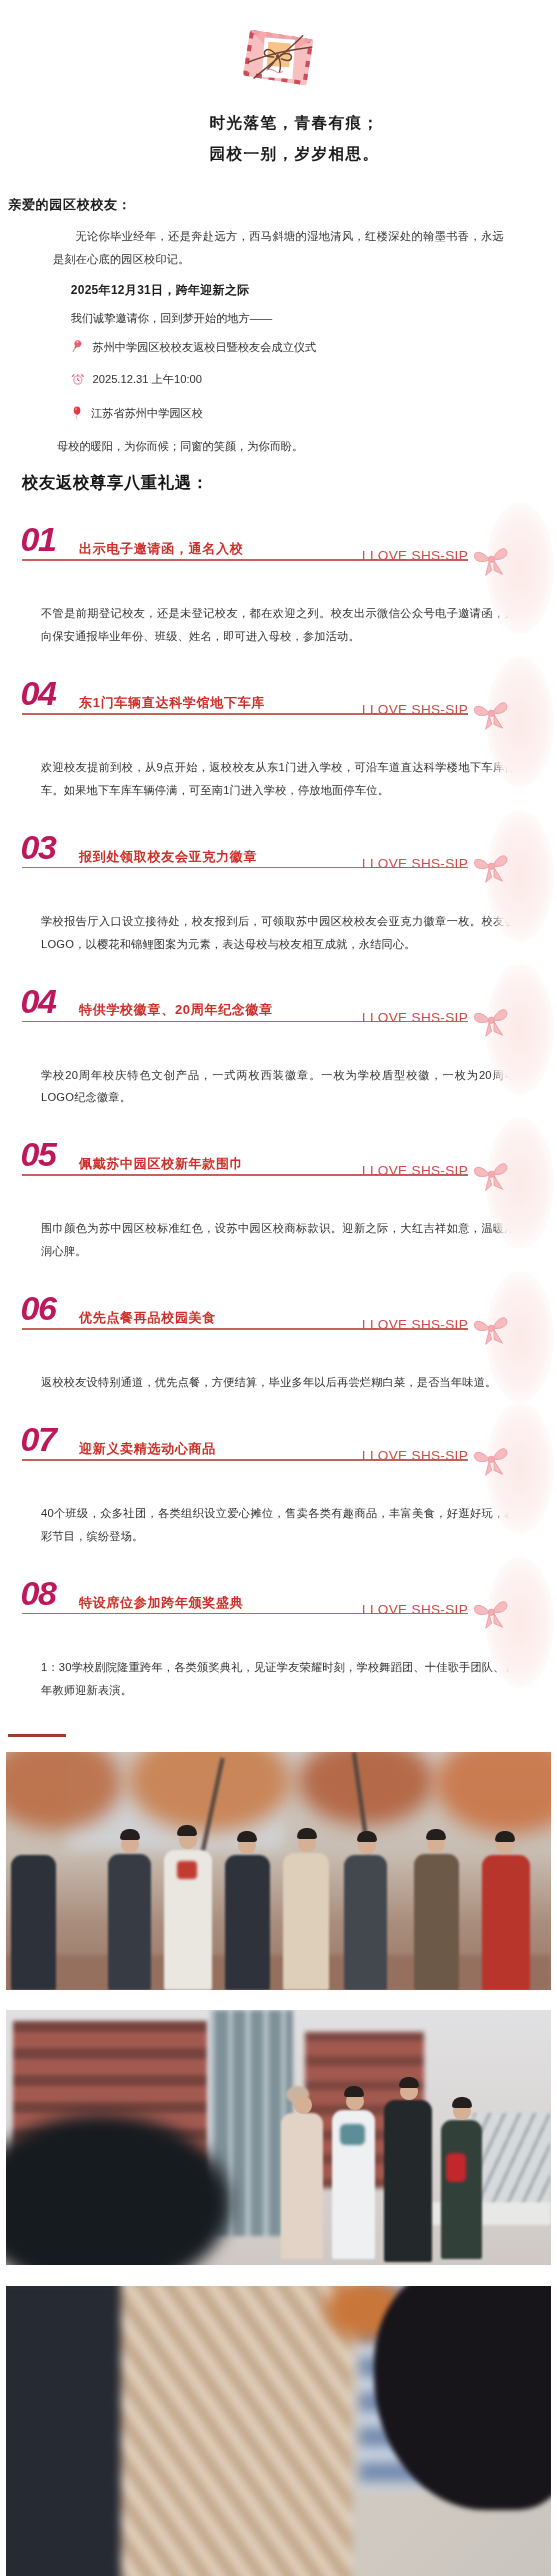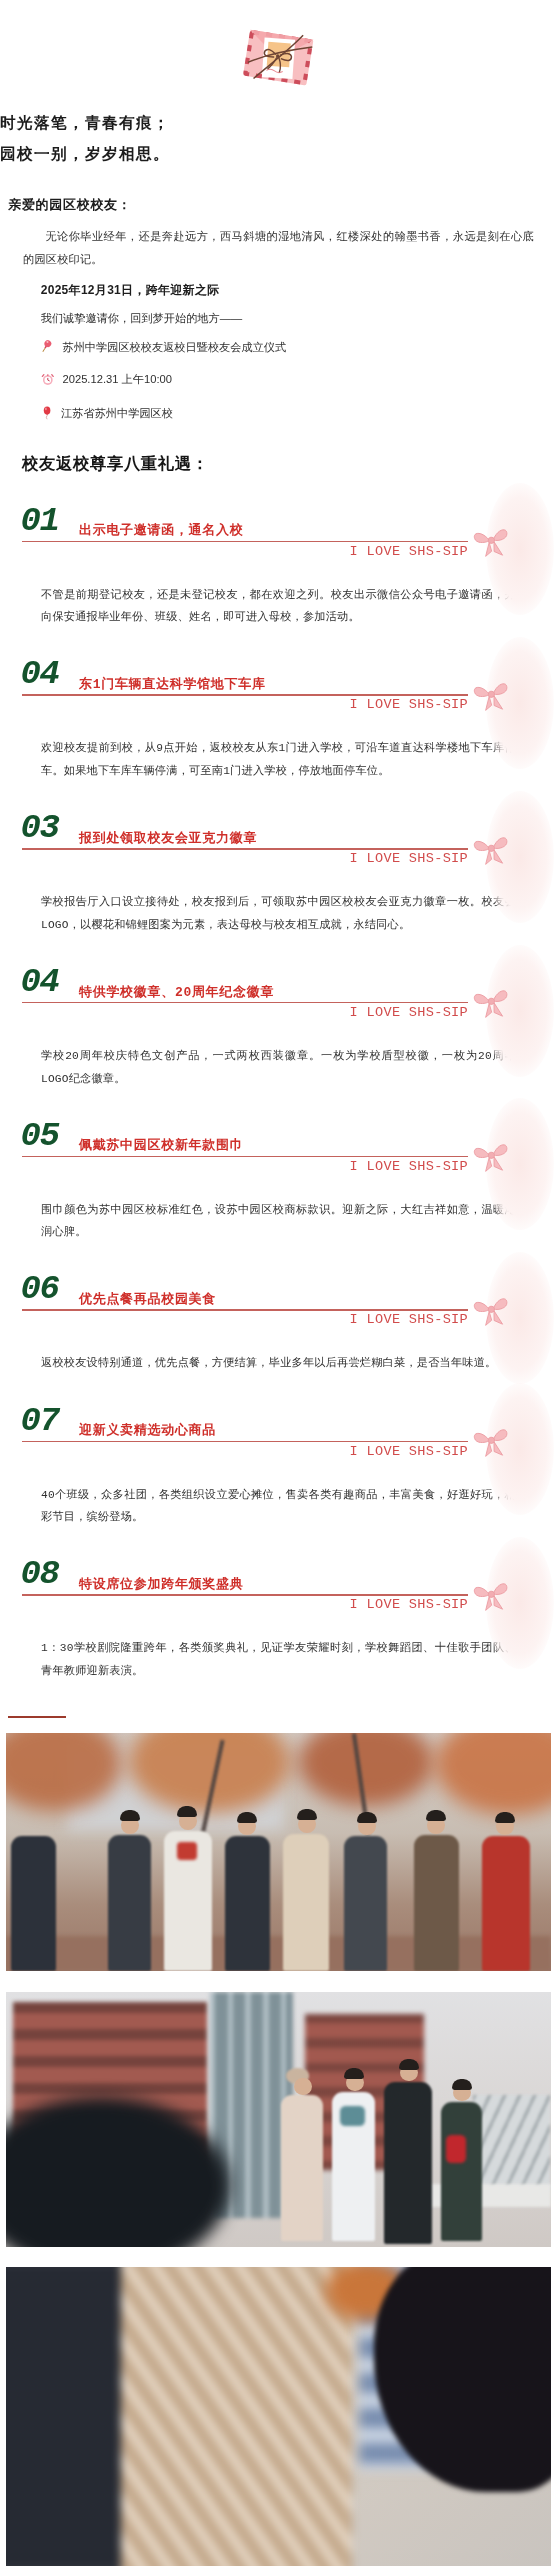--- a/index.html
+++ b/index.html
@@ -1,50 +1,50 @@
 <!DOCTYPE html>
 <html style="font-size:11px"><head>
 <meta charset="utf-8">
 <style>
   * { box-sizing: border-box; margin: 0; padding: 0; }
   body { background:#ffffff; font-family:"Liberation Sans","DejaVu Sans",sans-serif; color:#303030; }
   .page { width:557px; margin:0 auto; padding-top:9.5px; background:#fff; overflow:hidden; }
 
   
   .env-wrap { text-align:center; }
-  .main-title { font-weight:bold; font-size:15.6px; line-height:1.95;
-                color:#1c1c1c; letter-spacing:1.4px; margin:2.7px 0 27px; }
+  .main-title { text-align:center; font-weight:bold; font-size:15.6px; line-height:1.95;
+                color:#1c1c1c; letter-spacing:1.4px; margin:2.7px 0 27px;padding-left:32px; }
 
   
   .salutation { font-size:13px; font-weight:bold; color:#1c1c1c; letter-spacing:0.7px; margin:0 0 11px 8.2px;font-family:Liberation Serif, serif; }
-  .letter-body { padding:0 23px; }
+  .letter-body { padding:0 53px; }
   .body-para { font-size:11.2px; line-height:2.02; text-indent:2em; text-align:justify;
                letter-spacing:0.2px; margin-bottom:3.4px; }
   .date-line { font-weight:bold; font-size:12px; color:#1d1d1d; margin:12.2px 0 0 17.7px; letter-spacing:0.3px; }
   .invite-line { font-size:11.2px; margin:11.5px 0 0 17.7px; }
   .event-list { margin:13.6px 0 0 17.7px; }
   .event-row { display:flex; align-items:center; gap:8.2px; font-size:11.2px; margin-bottom:17.7px; }
   .event-row svg { flex:0 0 auto; }
   .poem { margin:13.6px 0 0 4.1px; font-size:11.2px; line-height:2.05; }
   .closing { margin:16.3px 0 0 4.1px; font-size:11.2px; }
 
   
-  .benefits { padding:0 41px; margin-top:32px;font-family:Liberation Mono, monospace; }
+  .benefits { padding:0 41px; margin-top:18px; }
   .benefits-heading { font-size:16.3px; font-weight:bold; color:#161616; letter-spacing:0.7px; margin-left:-19px; }
   .benefit { position:relative; margin-top:28.5px; }
   .benefit-head { position:relative; height:65px; }
   .pink-blob { position:absolute; right:-38px; top:-20.4px; width:68px; height:132px;
                background:radial-gradient(ellipse at center,#fbe9e7 0%,#fdf3f2 55%,rgba(255,255,255,0) 78%);
                border-radius:50%; }
   .benefit-num { position:absolute; left:-20.4px; top:0; font-size:34px; font-style:italic;
-                 font-weight:800; color:#14532d; line-height:1.04; letter-spacing:-1.4px; }
+                 font-weight:800; color:#be185d; line-height:1.04; letter-spacing:-1.4px; }
   .benefit-title { position:absolute; left:38px; top:17.7px; font-size:13px; font-weight:bold;
                    color:#cf2f2a; letter-spacing:0.7px; }
   .benefit-rule { position:absolute; left:-19px; right:48px; top:37px; height:1.4px; background:#c4625c; }
-  .benefit-slogan { position:absolute; right:48px; top:40px; font-size:13.6px; color:#d14b4b; letter-spacing:0.3px; }
+  .benefit-slogan { position:absolute; right:48px; top:26px; font-size:13.6px; color:#d14b4b; letter-spacing:0.3px; }
   .bow-icon { position:absolute; right:5.4px; top:20.4px; transform:rotate(-8deg); }
   .benefit-body { margin-top:15px; font-size:11.2px; line-height:2.02; text-align:justify; letter-spacing:0.2px; }
 
   
   .bottom-divider { width:58px; height:2.7px; background:#9c3a2c; margin:33px 0 15px 8.2px; }
   .photo { width:545px; margin:0 auto 20.4px; position:relative; overflow:hidden; background:#cfcac4; cursor:pointer; }
   .photo1 { height:238px; background:linear-gradient(180deg,#d2cdc8 0%,#c8bdb2 42%,#a98d7c 72%,#9a7767 100%); }
   .photo2 { height:255px; background:linear-gradient(180deg,#e1e1e3 0%,#d8d4d2 55%,#cfc9c5 100%); }
   .photo3 { height:299px; background:linear-gradient(135deg,#b9b2ac 0%,#d8cfc4 40%,#c9c4bf 100%); }
   .abs { position:absolute; }
@@ -156,20 +156,21 @@
           <ellipse cx="12" cy="8.8" rx="6.5" ry="7.8" fill="#e23a45"></ellipse>
           <ellipse cx="9.6" cy="5.8" rx="1.8" ry="2.7" fill="#f08a92"></ellipse>
           <path d="M10.4 16.4 L13.6 16.4 L12 18.6 Z" fill="#c92f3a"></path>
           <path d="M12 18.6 q-3.2 3.4 0 7.4" stroke="#c98a8a" stroke-width="1.3" fill="none"></path>
         </svg>
         <span>江苏省苏州中学园区校</span>
       </div>
     </div>
 
 
+    <div class="closing">母校的暖阳，为你而候；同窗的笑颜，为你而盼。</div>
   </div>
 
   <div class="benefits">
     <div class="benefits-heading">校友返校尊享八重礼遇：</div>
     <div id="benefit-list">
     <div class="benefit">
       <div class="benefit-head">
         <div class="pink-blob"></div>
         <span class="benefit-num">01</span>
         <span class="benefit-title">出示电子邀请函，通名入校</span>

